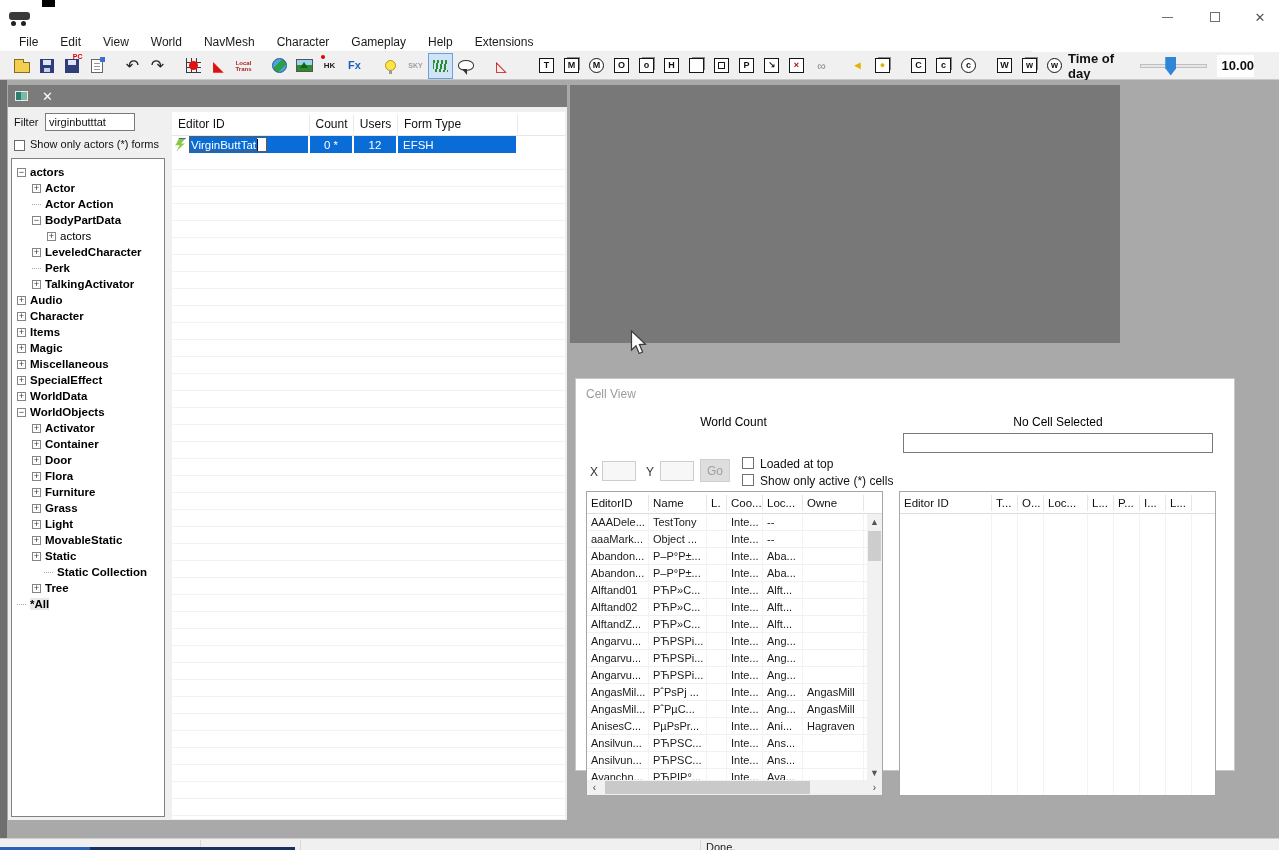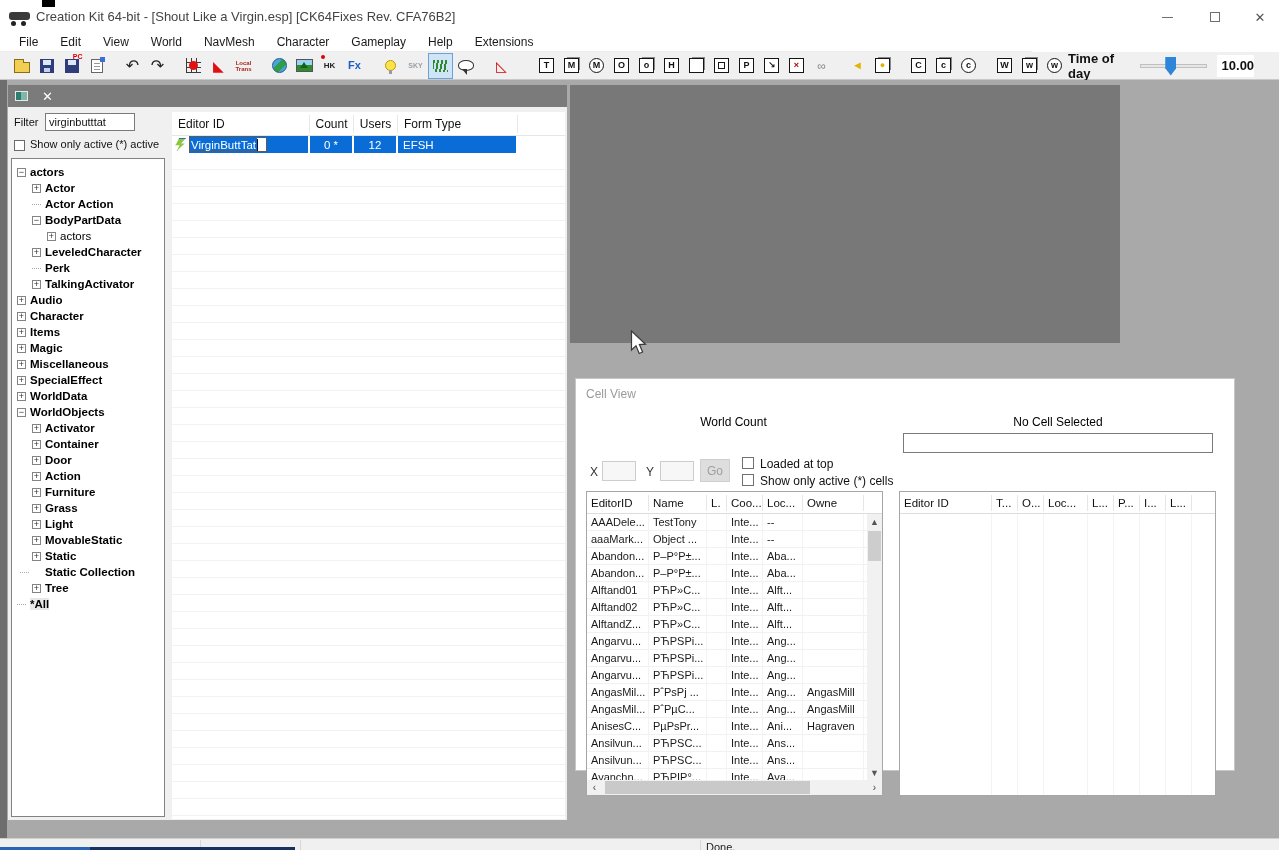--- a/index.html
+++ b/index.html
@@ -159,21 +159,20 @@
   .sb-div{position:absolute;top:1px;bottom:0;width:1px;background:#d8d8d8}
   .sb-text{position:absolute;left:706px;top:2px;font-size:11px;color:#222}
   .taskbar-a{position:absolute;left:0;top:847px;width:90px;height:3px;background:#2a62b8}
   .taskbar-b{position:absolute;left:90px;top:847px;width:205px;height:3px;background:#17325e}
 </style>
 </head>
 <body>
 
 <div class="titlebar">
   <div class="app-icon"></div>
-  <div class="title-text">Creation Kit 64-bit - [Shout Like a Virgin.esp] [CK64Fixes Rev. CFA76B2]</div>
   <div class="black-box"></div>
   <div class="cap-btn cap-min">
       <span></span>
     </div>
   <div class="cap-btn cap-max">
       <span></span>
     </div>
   <div class="cap-btn cap-close">✕</div>
 </div>
 
@@ -321,21 +320,21 @@
 
 <div class="ow">
   <div class="ow-title">
     <div class="ow-title-icon"></div>
     <div class="ow-close">✕</div>
   </div>
   <div class="ow-body">
     <div class="ow-filter-label">Filter</div>
     <div class="ow-filter-input">virginbutttat</div>
     <div class="ow-cb"></div>
-    <div class="ow-cb-label">Show only active (*) active</div>
+    <div class="ow-cb-label">Show only actors (*) forms</div>
 
     <div class="tree">
         <div class="trow" style="padding-left: 5px;">
           <div class="expander">−</div>
           <span class="tlabel">actors</span>
         </div>
         <div class="trow" style="padding-left: 20px;">
           <div class="expander">+</div>
           <span class="tlabel">Actor</span>
         </div>
@@ -402,21 +401,21 @@
         <div class="trow" style="padding-left: 20px;">
           <div class="expander">+</div>
           <span class="tlabel">Container</span>
         </div>
         <div class="trow" style="padding-left: 20px;">
           <div class="expander">+</div>
           <span class="tlabel">Door</span>
         </div>
         <div class="trow" style="padding-left: 20px;">
           <div class="expander">+</div>
-          <span class="tlabel">Action</span>
+          <span class="tlabel">Flora</span>
         </div>
         <div class="trow" style="padding-left: 20px;">
           <div class="expander">+</div>
           <span class="tlabel">Furniture</span>
         </div>
         <div class="trow" style="padding-left: 20px;">
           <div class="expander">+</div>
           <span class="tlabel">Grass</span>
         </div>
         <div class="trow" style="padding-left: 20px;">
@@ -424,21 +423,21 @@
           <span class="tlabel">Light</span>
         </div>
         <div class="trow" style="padding-left: 20px;">
           <div class="expander">+</div>
           <span class="tlabel">MovableStatic</span>
         </div>
         <div class="trow" style="padding-left: 20px;">
           <div class="expander">+</div>
           <span class="tlabel">Static</span>
         </div>
-        <div class="trow" style="padding-left: 8px; gap: 12px;">
+        <div class="trow" style="padding-left: 32px;">
           <div class="noexp"></div>
           <span class="tlabel">Static Collection</span>
         </div>
         <div class="trow" style="padding-left: 20px;">
           <div class="expander">+</div>
           <span class="tlabel">Tree</span>
         </div>
         <div class="trow tsel" style="padding-left: 5px;">
           <div class="noexp"></div>
           <span class="tlabel">*All</span>

